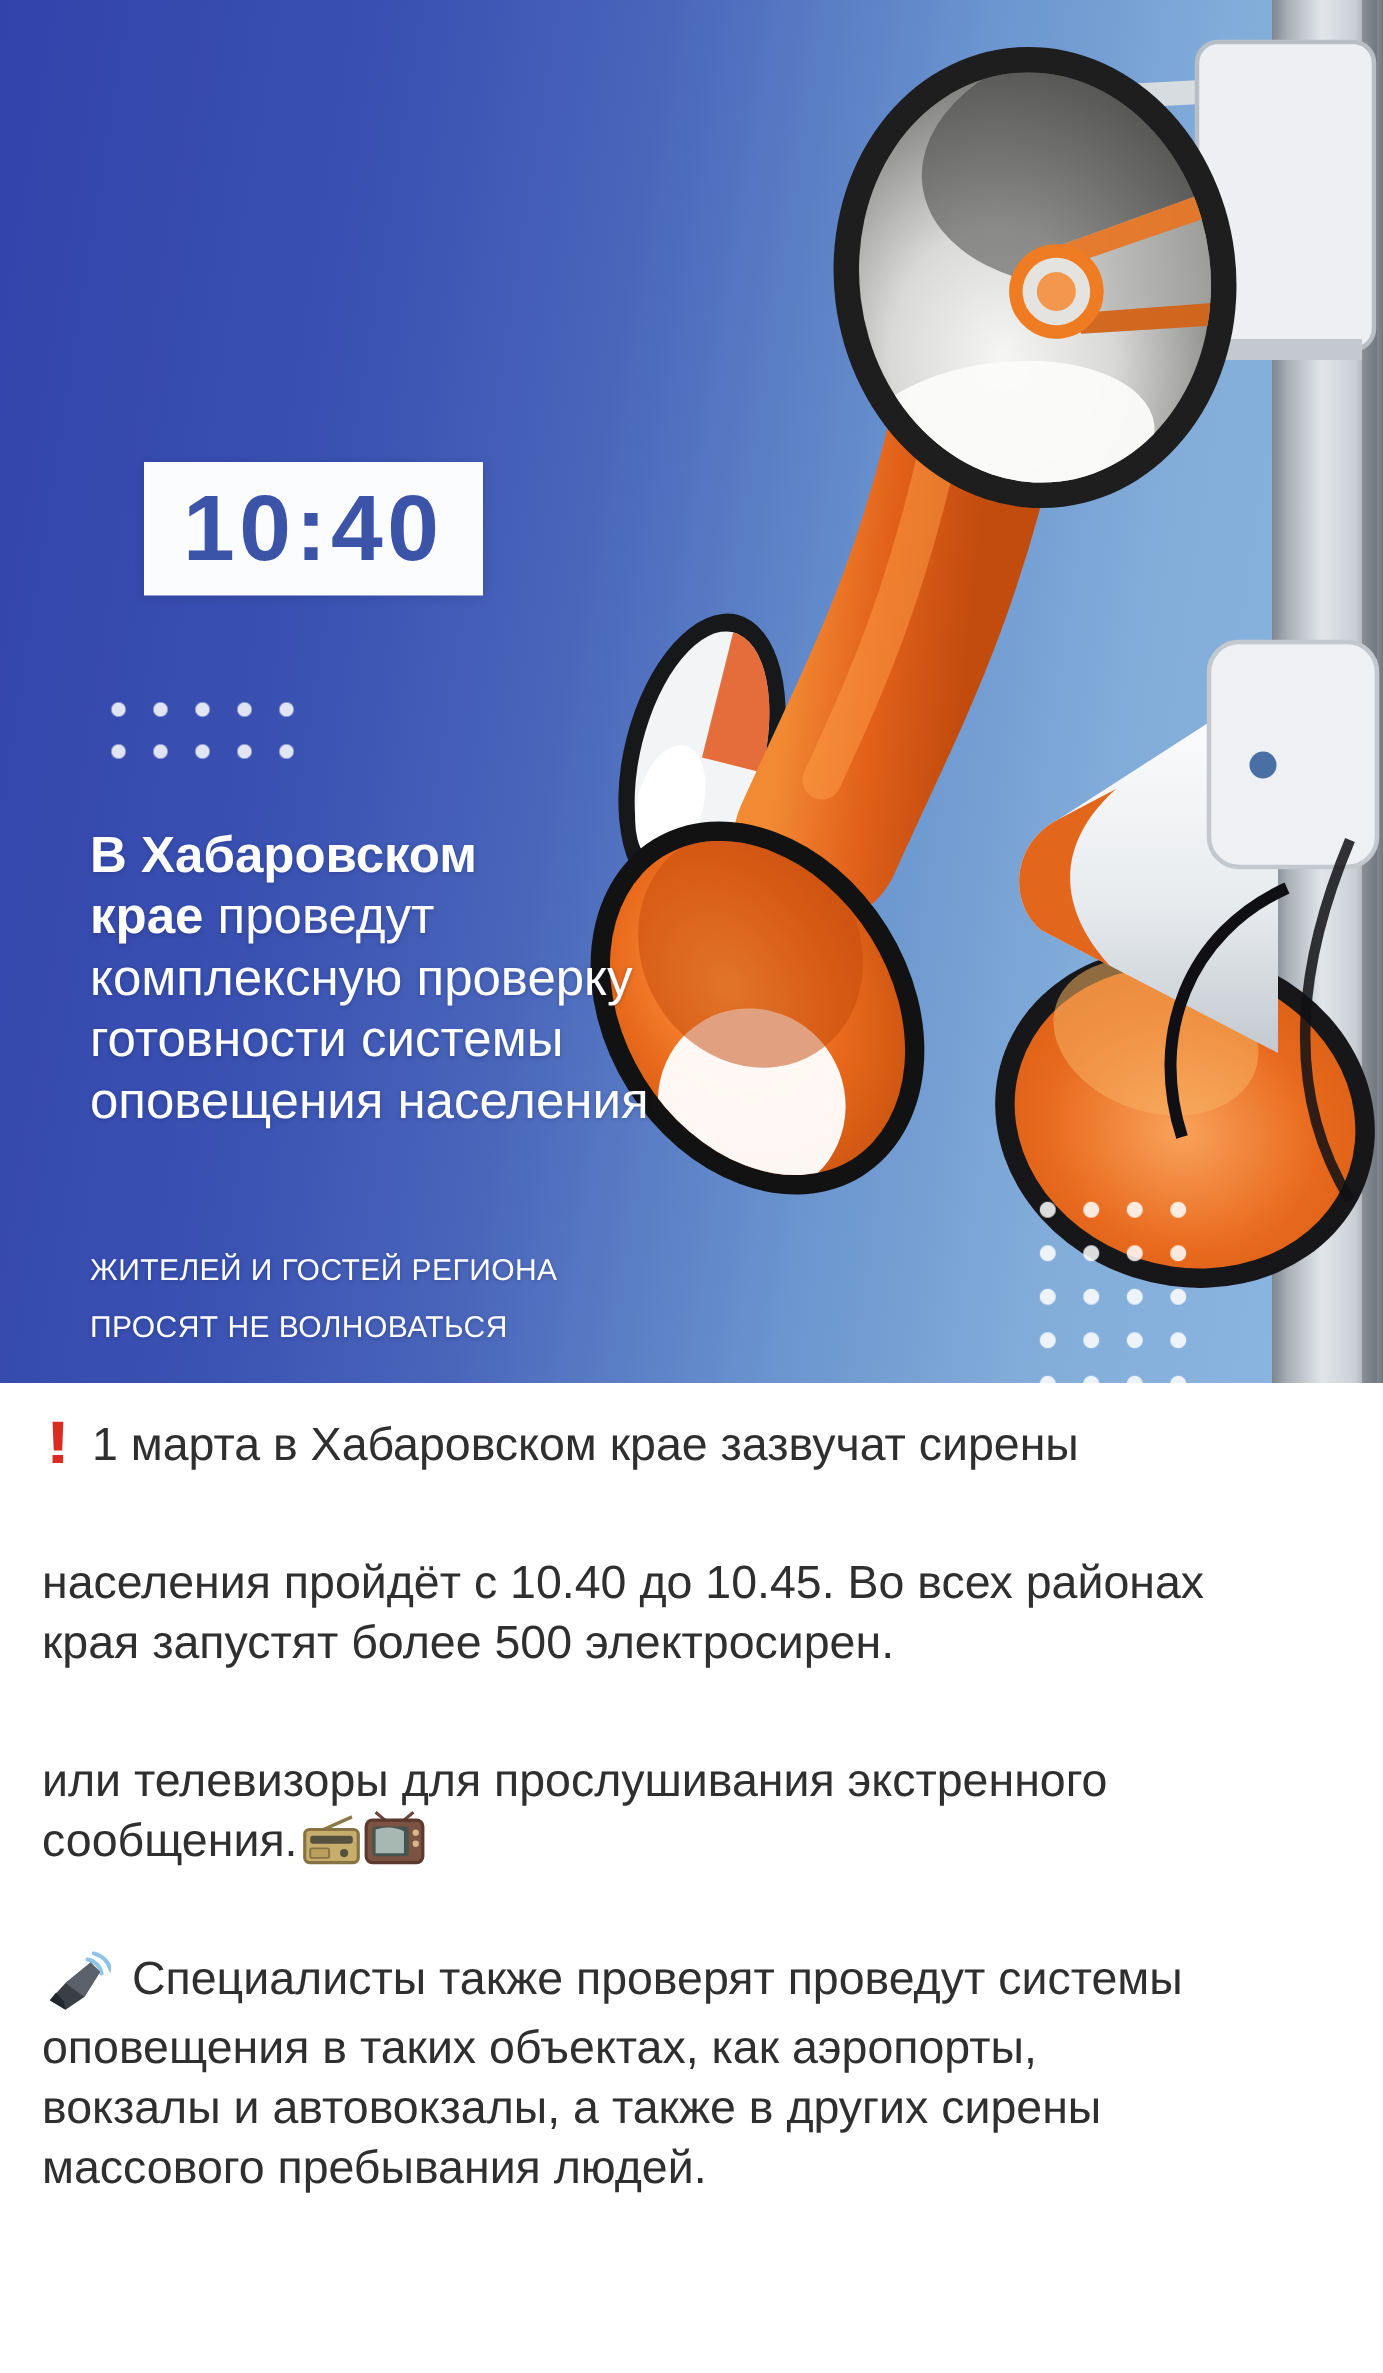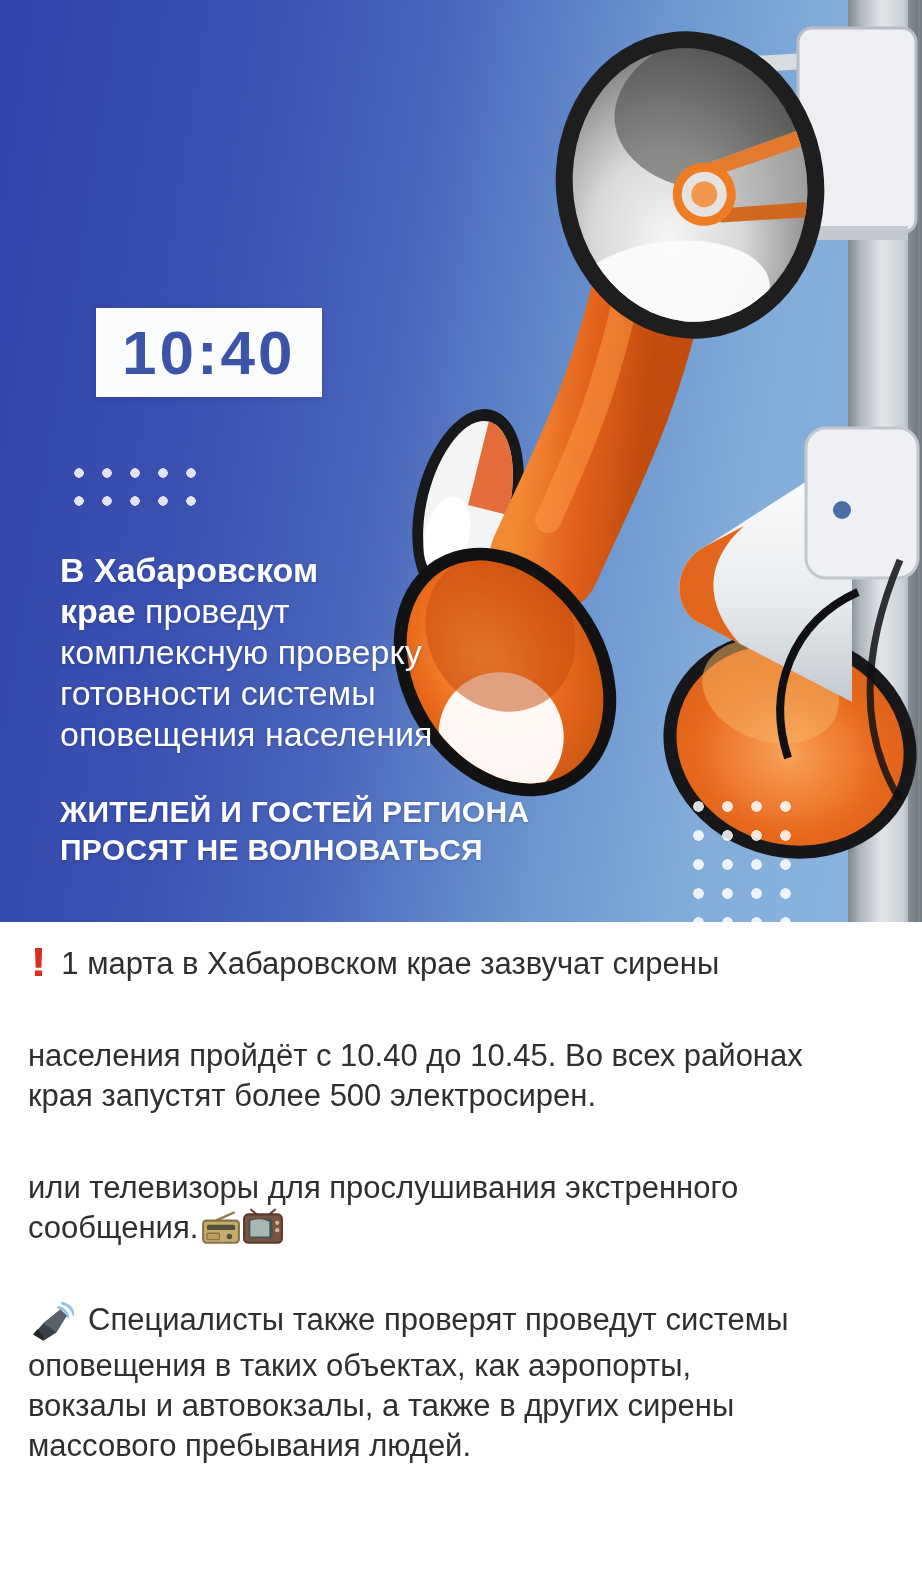--- a/index.html
+++ b/index.html
@@ -40,22 +40,22 @@
     background-image:radial-gradient(circle,rgba(255,255,255,.85) 5px,rgba(255,255,255,0) 5.6px);
     background-size:29px 29px;background-position:6px 6px;
   }
   .poster-lead{
     position:absolute;left:60px;top:550px;
     color:#ffffff;font-size:34px;line-height:41px;font-weight:500;
     text-shadow:0 1px 3px rgba(20,30,80,.3);
   }
   .poster-lead .b{font-weight:700;text-align:right;}
   .poster-subtitle{
-    position:absolute;left:60px;top:793px;
-    color:#ffffff;font-size:30px;line-height:38px;font-weight:700;
+    position:absolute;left:60px;top:828px;
+    color:#ffffff;font-size:20px;line-height:38px;font-weight:400;
     letter-spacing:.3px;text-shadow:0 1px 3px rgba(20,30,80,.3);
   }
   
   .post-body{
     position:absolute;left:0;top:922px;width:922px;height:508px;
     background:#ffffff;color:#2f2f2f;
     padding:20px 28px 0 28px;box-sizing:border-box;
     font-size:31px;line-height:40px;
   }
   .para{margin:0 0 52px 0;}

